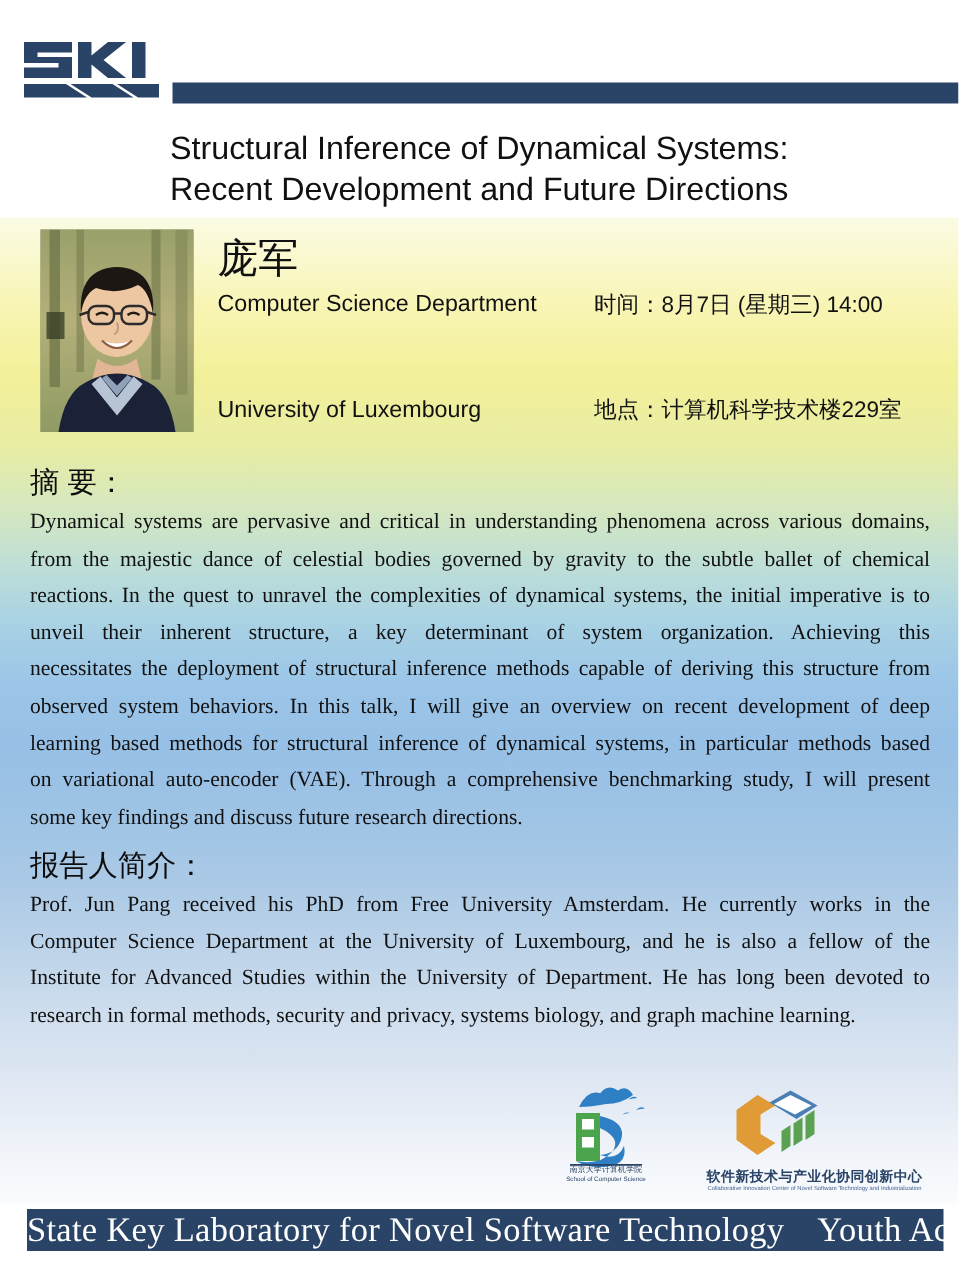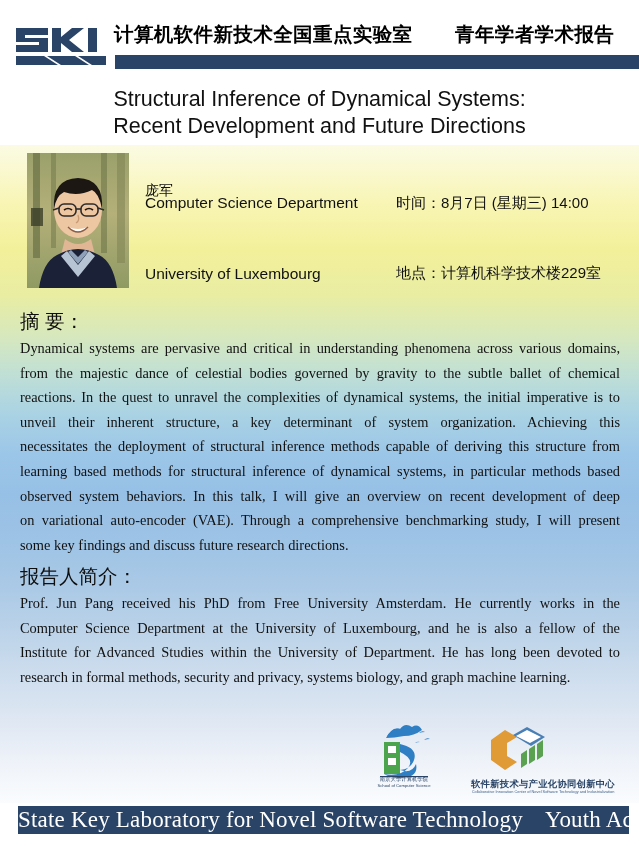--- a/index.html
+++ b/index.html
@@ -121,24 +121,23 @@
     height: 135px;
     overflow: hidden;
     background: #6d7a4e;
   }
   .photo-svg { display: block; width: 102px; height: 135px; }
 
   .speaker-name-cn {
     position: absolute;
     left: 145px;
     top: 9px;
-    font-size: 14px;
-    color: #111;
-    white-space: nowrap;
-    margin-top: 28px;
+    font-size: 27px;
+    color: #111;
+    white-space: nowrap;
   }
   .speaker-role {
     position: absolute;
     left: 196px;
     top: 13px;
     font-size: 16px;
     color: #111;
     white-space: nowrap;
   }
   .speaker-dept {
@@ -311,23 +310,21 @@
         </g>
 
         <g fill="#2a4467">
           <path d="M2 38 L30 38 L44 47 L2 47 Z"></path>
           <path d="M33 38 L61 38 L75 47 L47 47 Z"></path>
           <path d="M64 38 L92 38 L92 47 L78 47 Z"></path>
         </g>
       </svg>
     </div>
 
-    <div class="header-title-cn">计算机软件新技术全国重点实验室</div>
-
-    <div class="header-sub-cn">青年学者学术报告</div>
+
 
     <div class="header-bar"></div>
   </div>
 
   <div class="title-zone">
     <div class="talk-title">
       <div>Structural Inference of Dynamical Systems:</div>
       <div>Recent Development and Future Directions</div>
     </div>
   </div>
@@ -386,22 +383,22 @@
     <div class="meta-time">时间：8月7日 (星期三) 14:00</div>
     <div class="meta-place">地点：计算机科学技术楼229室</div>
 
     <div class="sec-heading" id="abstract-heading">摘 要：</div>
     <div class="para" id="abstract-body">
         <span style="text-align: justify; text-align-last: justify;">Dynamical systems are pervasive and critical in understanding phenomena across various domains,</span>
         <span style="text-align: justify; text-align-last: justify;">from the majestic dance of celestial bodies governed by gravity to the subtle ballet of chemical</span>
         <span style="text-align: justify; text-align-last: justify;">reactions. In the quest to unravel the complexities of dynamical systems, the initial imperative is to</span>
         <span style="text-align: justify; text-align-last: justify;">unveil their inherent structure, a key determinant of system organization. Achieving this</span>
         <span style="text-align: justify; text-align-last: justify;">necessitates the deployment of structural inference methods capable of deriving this structure from</span>
+        <span style="text-align: justify; text-align-last: justify;">observed system behaviors. In this talk, I will give an overview on recent development of deep</span>
         <span style="text-align: justify; text-align-last: justify;">learning based methods for structural inference of dynamical systems, in particular methods based</span>
-        <span style="text-align: justify; text-align-last: justify;">observed system behaviors. In this talk, I will give an overview on recent development of deep</span>
         <span style="text-align: justify; text-align-last: justify;">on variational auto-encoder (VAE). Through  a comprehensive benchmarking study, I will present</span>
         <span class="lastline">some key findings and discuss future research directions.</span>
       </div>
 
     <div class="sec-heading" id="bio-heading">报告人简介：</div>
     <div class="para" id="bio-body">
         <span style="text-align: justify; text-align-last: justify;">Prof. Jun Pang received his PhD from Free University Amsterdam. He currently works in the</span>
         <span style="text-align: justify; text-align-last: justify;">Computer Science Department at the University of Luxembourg, and he is also a fellow of the</span>
         <span style="text-align: justify; text-align-last: justify;">Institute for Advanced Studies within the University of Department. He has long been devoted to</span>
         <span class="lastline">research in formal methods, security and privacy, systems biology, and graph machine learning.</span>

